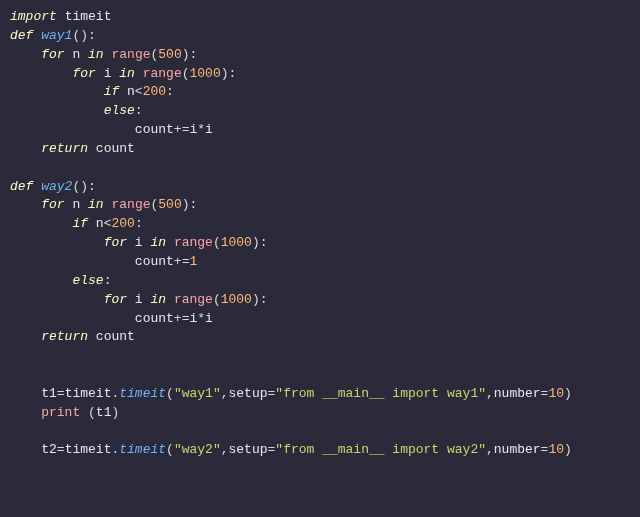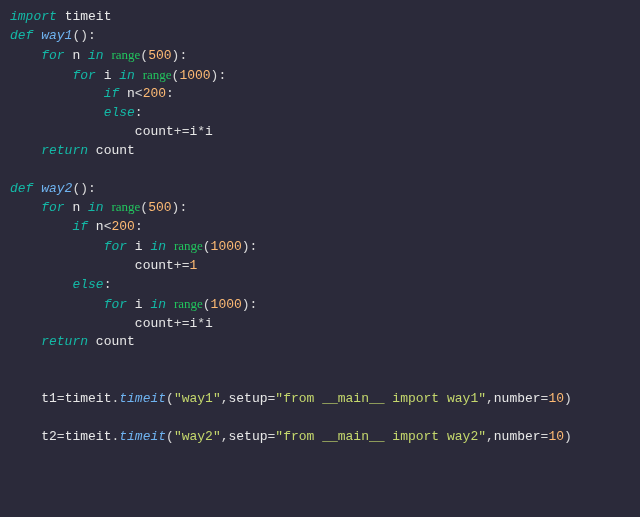--- a/index.html
+++ b/index.html
@@ -8,27 +8,27 @@
     background: #2b2a3a;
     font-family: Consolas, "Courier New", monospace;
     font-size: 13px;
     line-height: 1.45;
     color: #d8d8d8;
     width: 640px;
     box-sizing: border-box;
     position: relative;
   }
   .line { white-space: pre; }
-  .kw { color: #14b8a6; font-style: italic; }
+  .kw { color: #fef9c3; font-style: italic; }
   .fn { color: #6fb3f0; font-style: italic; }
   .id { color: #e8e8e8; }
   .op { color: #d8d8d8; }
   .num { color: #fdba74; }
   .str { color: #c5d86d; }
-  .builtin { color: #22c55e; font-family: Liberation Serif, serif; }
+  .builtin { color: #fca5a5; }
 </style>
 </head>
 <body>
 
 <div>
 <div class="line"><span class="kw">import</span> <span class="id">timeit</span></div>
 <div class="line"><span class="kw">def</span> <span class="fn">way1</span><span class="op">():</span></div>
 <div class="line">    <span class="kw">for</span> <span class="id">n</span> <span class="kw">in</span> <span class="builtin">range</span><span class="op">(</span><span class="num">500</span><span class="op">):</span></div>
 <div class="line">        <span class="kw">for</span> <span class="id">i</span> <span class="kw">in</span> <span class="builtin">range</span><span class="op">(</span><span class="num">1000</span><span class="op">):</span></div>
 <div class="line">            <span class="kw">if</span> <span class="id">n</span><span class="op">&lt;</span><span class="num">200</span><span class="op">:</span></div>
@@ -41,17 +41,18 @@
 <div class="line">        <span class="kw">if</span> <span class="id">n</span><span class="op">&lt;</span><span class="num">200</span><span class="op">:</span></div>
 <div class="line">            <span class="kw">for</span> <span class="id">i</span> <span class="kw">in</span> <span class="builtin">range</span><span class="op">(</span><span class="num">1000</span><span class="op">):</span></div>
 <div class="line">                <span class="id">count</span><span class="op">+=</span><span class="num">1</span></div>
 <div class="line">        <span class="kw">else</span><span class="op">:</span></div>
 <div class="line">            <span class="kw">for</span> <span class="id">i</span> <span class="kw">in</span> <span class="builtin">range</span><span class="op">(</span><span class="num">1000</span><span class="op">):</span></div>
 <div class="line">                <span class="id">count</span><span class="op">+=</span><span class="id">i</span><span class="op">*</span><span class="id">i</span></div>
 <div class="line">    <span class="kw">return</span> <span class="id">count</span></div>
 <div class="line"> </div>
 <div class="line"> </div>
 <div class="line">    <span class="id">t1</span><span class="op">=</span><span class="id">timeit</span><span class="op">.</span><span class="fn">timeit</span><span class="op">(</span><span class="str">"way1"</span><span class="op">,</span><span class="id">setup</span><span class="op">=</span><span class="str">"from __main__ import way1"</span><span class="op">,</span><span class="id">number</span><span class="op">=</span><span class="num">10</span><span class="op">)</span></div>
+<div class="line">    <span class="builtin">print</span> <span class="op">(</span><span class="id">t1</span><span class="op">)</span></div>
 <div class="line"> </div>
 <div class="line">    <span class="id">t2</span><span class="op">=</span><span class="id">timeit</span><span class="op">.</span><span class="fn">timeit</span><span class="op">(</span><span class="str">"way2"</span><span class="op">,</span><span class="id">setup</span><span class="op">=</span><span class="str">"from __main__ import way2"</span><span class="op">,</span><span class="id">number</span><span class="op">=</span><span class="num">10</span><span class="op">)</span></div>
 <div class="line"></div>
 
 </div>
 
 </body></html>

